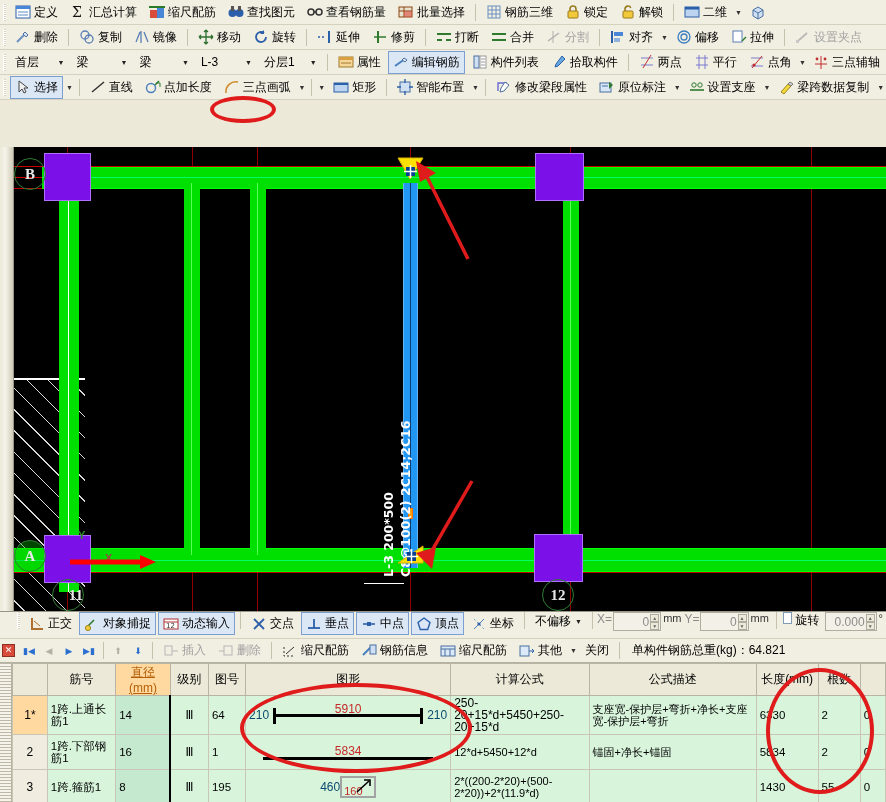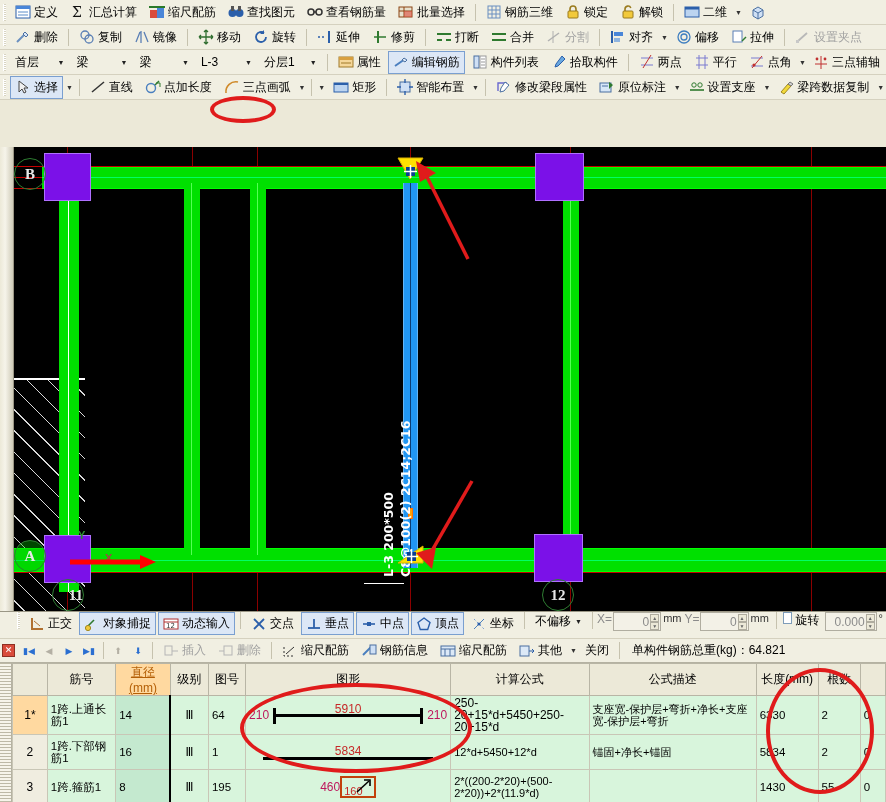--- a/index.html
+++ b/index.html
@@ -254,32 +254,32 @@
   }
   table.grid td.rowhead.sel { background: #ffd9a0; }
   table.grid tr.blank td { background: #fff; height: 20px; }
   table.grid td.diam { background: #c4e9cf; border-right: 2px solid #000; }
   td.shape { background: #d8f5dc; position: relative; height: 34px; }
   .shape-inner {
     position: relative; width: 100%; height: 32px;
     display: flex; align-items: center; justify-content: center;
   }
   .dim-red { color: #c62828; font-size: 12px; }
-  .dim-blk { color: #be185d; font-size: 12px; }
+  .dim-blk { color: #0c4a6e; font-size: 12px; }
   .bar-u {
     width: 150px; height: 15px; position: relative;
   }
   .bar-u .top {
     position: absolute; left: 0; right: 0; top: 6px; height: 3px; background: #000;
   }
   .bar-u .lend { position: absolute; left: 0; top: 0; width: 3px; height: 16px; background: #000; }
   .bar-u .rend { position: absolute; right: 0; top: 0; width: 3px; height: 16px; background: #000; }
   .bar-straight { width: 170px; height: 3px; background: #000; }
   .stirrup-box {
-    width: 36px; height: 22px; border: 2px solid #c2410c; position: relative;
+    width: 36px; height: 22px; border: 2px solid #a3a3a3; position: relative;
     display: flex; align-items: center; justify-content: center;
   }
   .stirrup-box .hook {
     position: absolute; right: 2px; top: 1px; width: 16px; height: 14px;
   }
   
   .annot-ellipse {
     position: absolute; border: 4px solid #e01b1b; border-radius: 50%;
     pointer-events: none; z-index: 40;
   }

